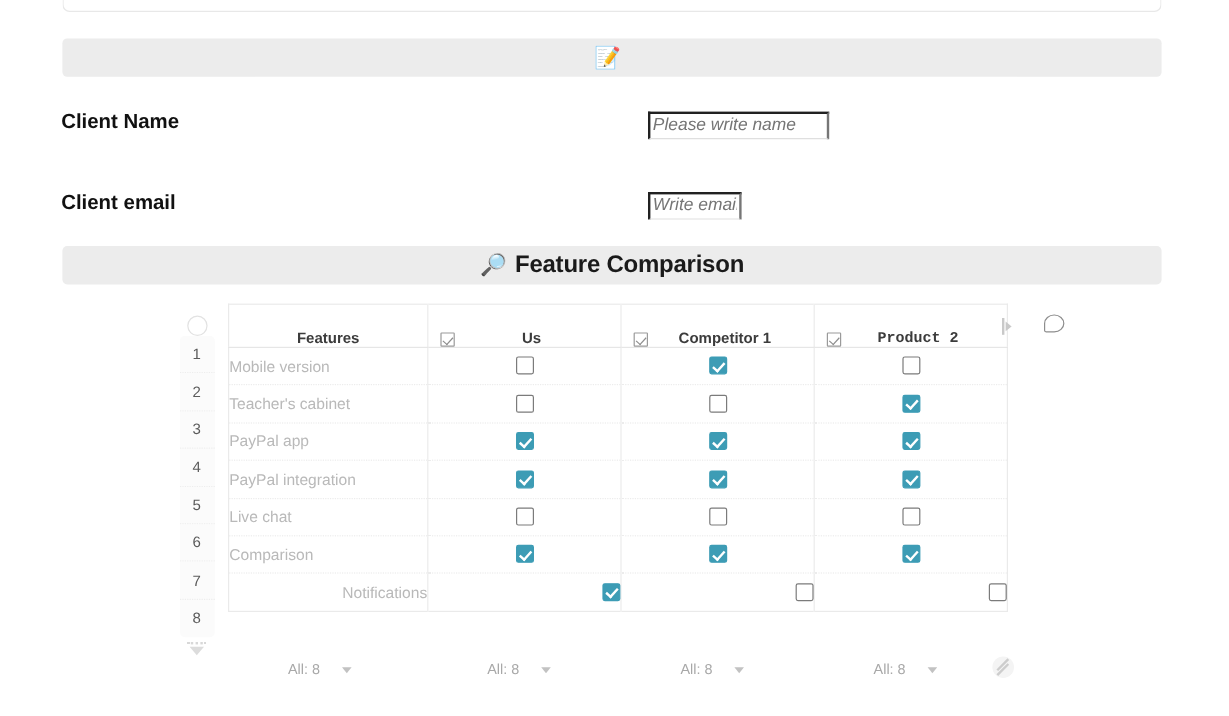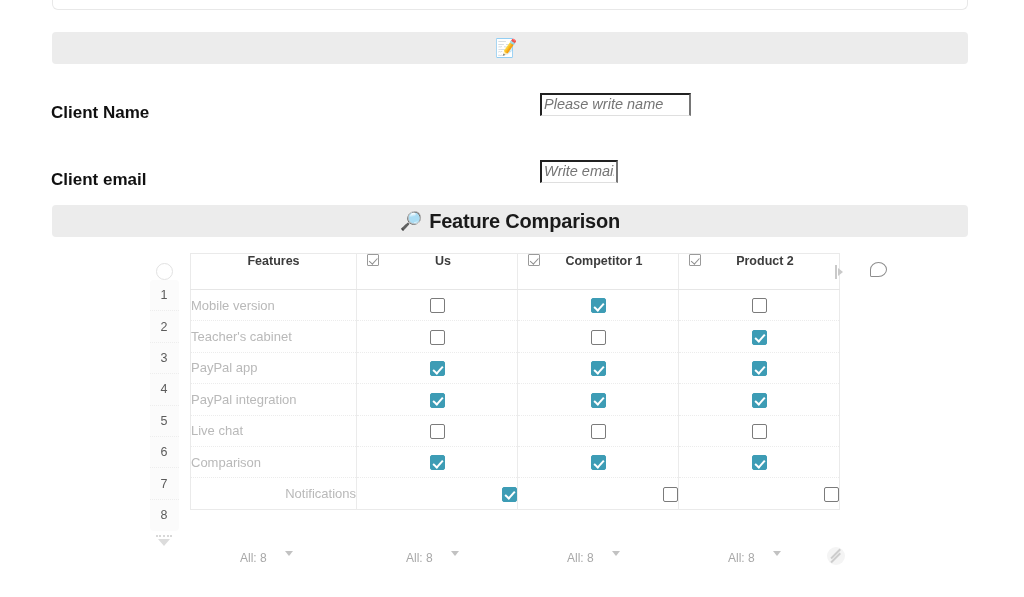--- a/index.html
+++ b/index.html
@@ -67,21 +67,20 @@
   #row-name  { top: 92px; }
   #row-email { top: 159px; }
 
   .field-label {
     position: absolute;
     left: 51px;
     font-size: 17px;
     font-weight: bold;
     color: #111111;
     white-space: nowrap;
-    margin-top: 11px;
   }
   .field-input {
     position: absolute;
     font-size: 14.5px;
     font-style: italic;
     color: #8e8e8e;
     border-bottom: 1px solid #dfdfdf;
     padding-bottom: 3px;
     white-space: nowrap;
     background: transparent;
@@ -157,29 +156,29 @@
     table-layout: fixed;
   }
   table.grid th, table.grid td {
     border-right: 1px solid #ebebeb;
     border-bottom: 1px dotted #ececec;
     height: 31.4px;
     padding: 0;
     vertical-align: middle;
   }
   table.grid th { border-bottom: 1px solid #e6e6e6; height: 36px; }
-  table.grid th:last-child, table.grid td:last-child { border-right: none; }
+  table.grid th:last-child, table.grid td:last-child { border-right: none; font-family: Liberation Mono, monospace; }
   table.grid tbody tr:last-child td { border-bottom: none; text-align: right; }
 
   col.c-feature { width: 166px; }
   col.c-val     { width: 161px; }
 
   .th-inner {
     display: flex;
-    align-items: flex-start;
+    align-items: flex-end;
     height: 100%;
     padding: 0 10px;
   }
   .th-inner.center { justify-content: center; }
   .th-label {
     font-size: 12.5px;
     font-weight: bold;
     color: #3c3c3c;
     flex: 1;
     text-align: center;
@@ -241,20 +240,21 @@
     top: 298px;
     width: 649px;
     height: 24px;
   }
   .agg {
     position: absolute;
     top: 0;
     font-size: 12px;
     color: #a8a8a8;
     display: flex;
+    align-items: center;
     gap: 18px;
     white-space: nowrap;
   }
   .agg .caret {
     width: 0; height: 0;
     border-left: 4px solid transparent;
     border-right: 4px solid transparent;
     border-top: 5px solid #c2c2c2;
     display: inline-block;
   }

